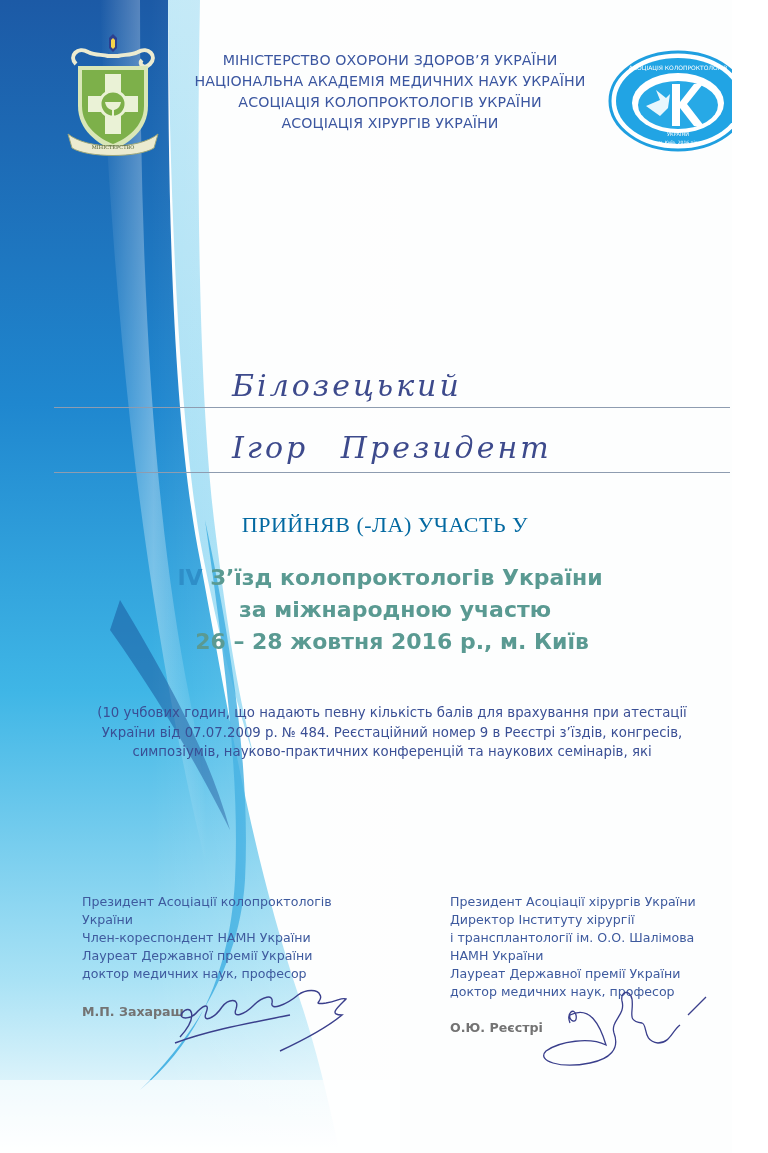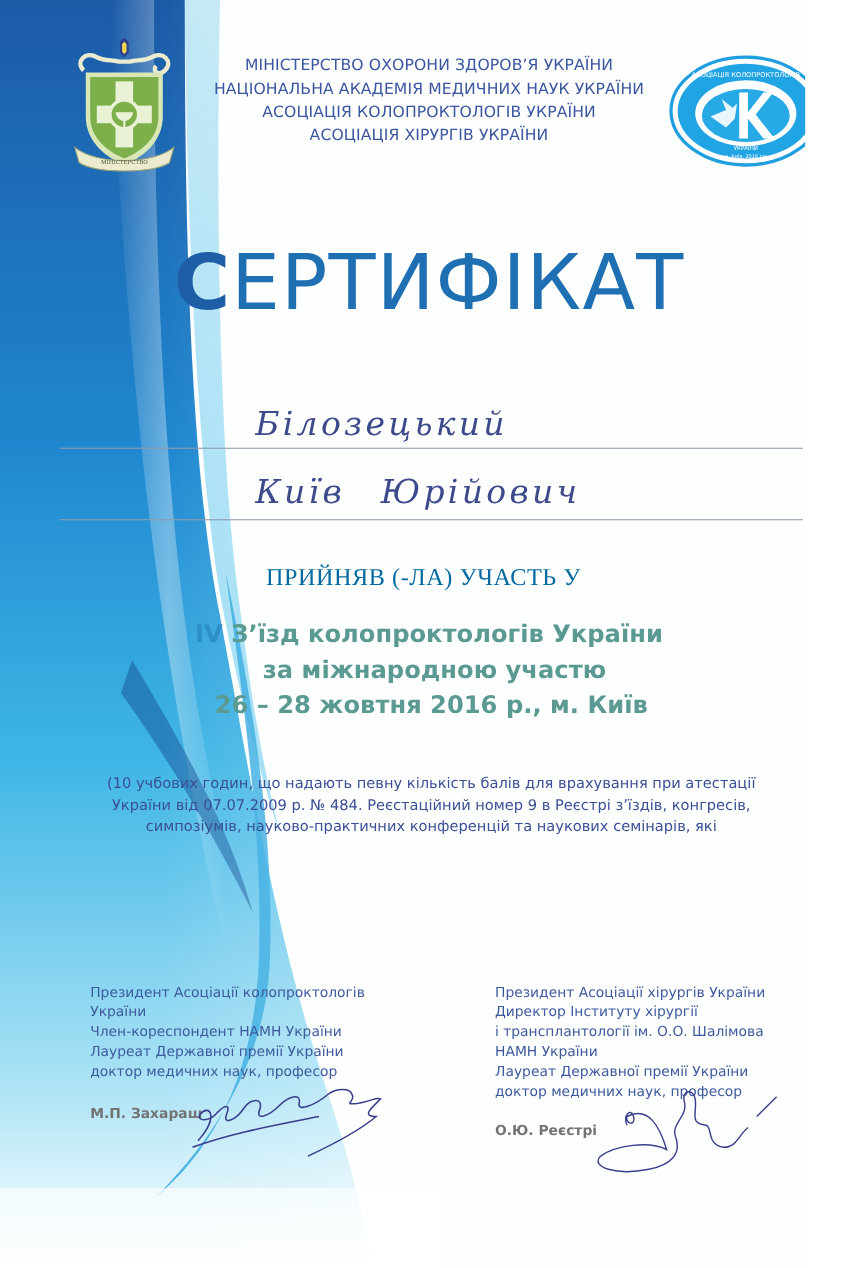--- a/index.html
+++ b/index.html
@@ -105,25 +105,24 @@
     <ellipse cx="70" cy="55" rx="40" ry="24" fill="#27a9e6"></ellipse>
 
     <path d="M64,34 L72,34 L72,52 L86,34 L95,34 L79,54 L96,76 L86,76 L72,58 L72,76 L64,76 Z" fill="#ffffff"></path>
 
     <path d="M38,56 L52,50 L48,40 L58,48 L62,44 L60,58 L52,66 Z" fill="#ffffff" opacity="0.9"></path>
     <text x="70" y="20" font-size="6" text-anchor="middle" fill="#ffffff" font-family="DejaVu Sans, sans-serif">АСОЦІАЦІЯ КОЛОПРОКТОЛОГІВ</text>
     <text x="70" y="86" font-size="5" text-anchor="middle" fill="#ffffff" font-family="DejaVu Sans, sans-serif">УКРАЇНИ</text>
     <text x="70" y="94" font-size="4.5" text-anchor="middle" fill="#ffffff" font-family="DejaVu Sans, sans-serif">м. Київ, 2016 рік</text>
   </svg>
 
-  <div class="abs title"><span class="first">С</span><span>ЕРТИФІКАТ</span></div>
 
   <div class="abs hw" style="left:232px; top:368px;">Білозецький</div>
   <div class="abs name-line" style="top:407px;"></div>
-  <div class="abs hw" style="left:232px; top:430px; word-spacing:20px;">Київ Юрійович</div>
+  <div class="abs hw" style="left:232px; top:430px; word-spacing:20px;">Ігор Президент</div>
   <div class="abs name-line" style="top:472px;"></div>
 
   <div class="abs participation">ПРИЙНЯВ (-ЛА) УЧАСТЬ У</div>
 
   <div class="abs event">
     <span class="l1"><span class="roman">IV</span> <span>З’їзд колопроктологів України</span></span>
     <span class="l2">за міжнародною участю</span>
     <span class="l3">26 – 28 жовтня 2016 р., м. Київ</span>
   </div>
 

